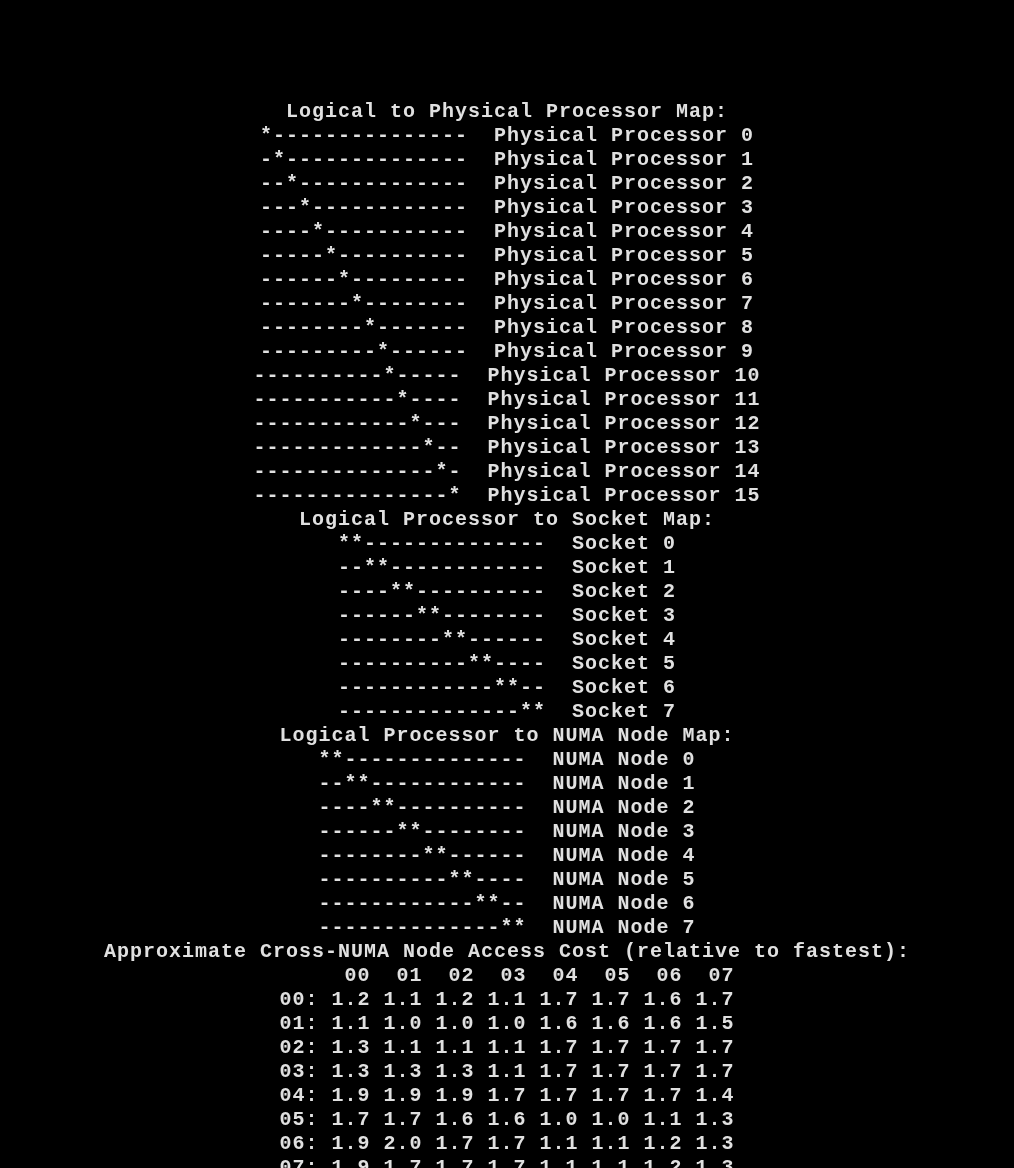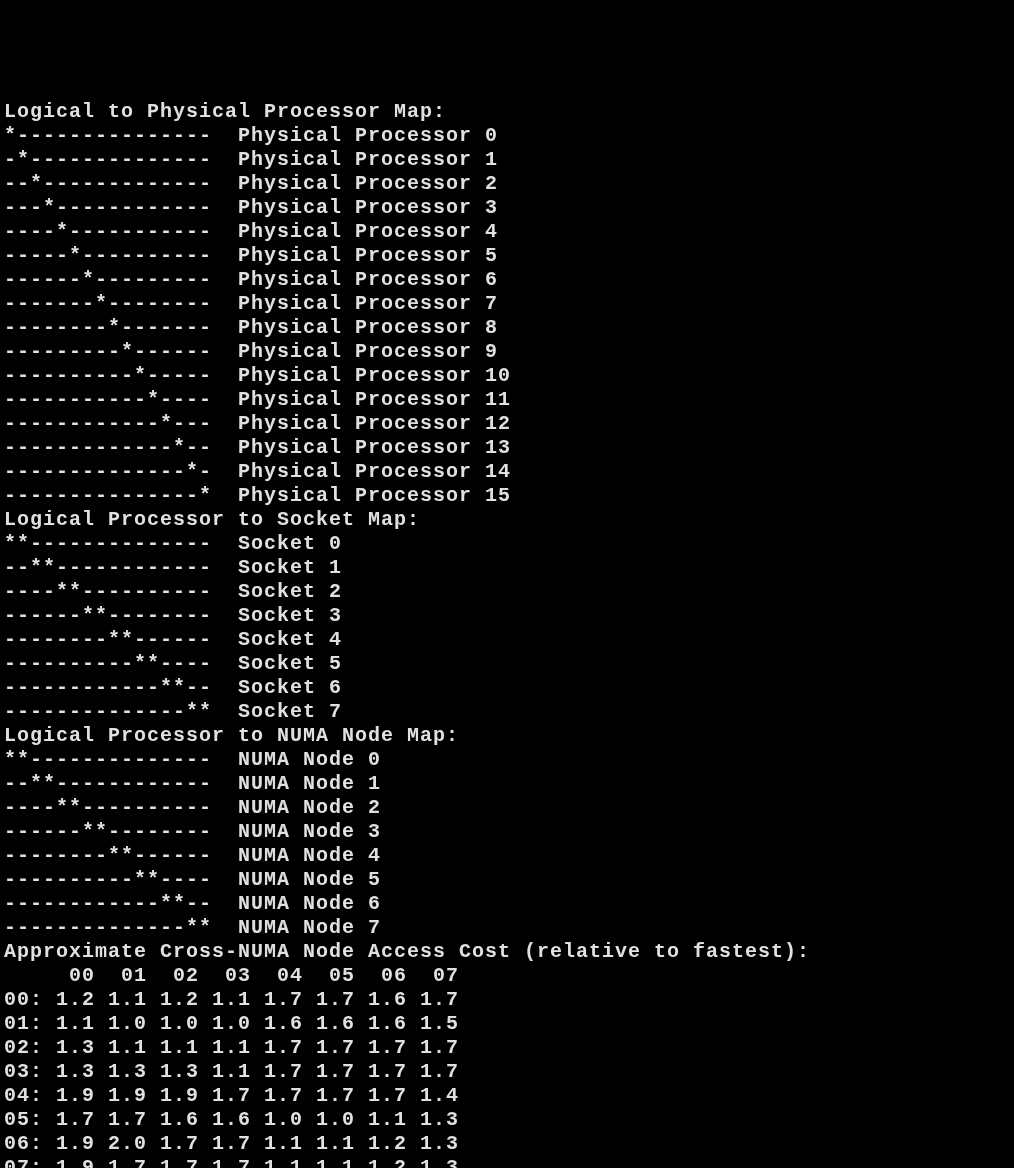--- a/index.html
+++ b/index.html
@@ -9,20 +9,21 @@
       font-size: 20px;
       font-weight: bold;
       margin: 0;
       padding: 4px;
       white-space: pre;
       line-height: 1.2;
       letter-spacing: 1px;
     }
     .line {
       white-space: pre;
+      text-align: center;
     }
   </style>
 </head>
 <body>
 
 
 
 <div id="out"><div class="line">Logical to Physical Processor Map:</div><div class="line">*---------------  Physical Processor 0</div><div class="line">-*--------------  Physical Processor 1</div><div class="line">--*-------------  Physical Processor 2</div><div class="line">---*------------  Physical Processor 3</div><div class="line">----*-----------  Physical Processor 4</div><div class="line">-----*----------  Physical Processor 5</div><div class="line">------*---------  Physical Processor 6</div><div class="line">-------*--------  Physical Processor 7</div><div class="line">--------*-------  Physical Processor 8</div><div class="line">---------*------  Physical Processor 9</div><div class="line">----------*-----  Physical Processor 10</div><div class="line">-----------*----  Physical Processor 11</div><div class="line">------------*---  Physical Processor 12</div><div class="line">-------------*--  Physical Processor 13</div><div class="line">--------------*-  Physical Processor 14</div><div class="line">---------------*  Physical Processor 15</div><div class="line"></div><div class="line">Logical Processor to Socket Map:</div><div class="line">**--------------  Socket 0</div><div class="line">--**------------  Socket 1</div><div class="line">----**----------  Socket 2</div><div class="line">------**--------  Socket 3</div><div class="line">--------**------  Socket 4</div><div class="line">----------**----  Socket 5</div><div class="line">------------**--  Socket 6</div><div class="line">--------------**  Socket 7</div><div class="line"></div><div class="line">Logical Processor to NUMA Node Map:</div><div class="line">**--------------  NUMA Node 0</div><div class="line">--**------------  NUMA Node 1</div><div class="line">----**----------  NUMA Node 2</div><div class="line">------**--------  NUMA Node 3</div><div class="line">--------**------  NUMA Node 4</div><div class="line">----------**----  NUMA Node 5</div><div class="line">------------**--  NUMA Node 6</div><div class="line">--------------**  NUMA Node 7</div><div class="line"></div><div class="line">Approximate Cross-NUMA Node Access Cost (relative to fastest):</div><div class="line">     00  01  02  03  04  05  06  07</div><div class="line">00: 1.2 1.1 1.2 1.1 1.7 1.7 1.6 1.7</div><div class="line">01: 1.1 1.0 1.0 1.0 1.6 1.6 1.6 1.5</div><div class="line">02: 1.3 1.1 1.1 1.1 1.7 1.7 1.7 1.7</div><div class="line">03: 1.3 1.3 1.3 1.1 1.7 1.7 1.7 1.7</div><div class="line">04: 1.9 1.9 1.9 1.7 1.7 1.7 1.7 1.4</div><div class="line">05: 1.7 1.7 1.6 1.6 1.0 1.0 1.1 1.3</div><div class="line">06: 1.9 2.0 1.7 1.7 1.1 1.1 1.2 1.3</div><div class="line">07: 1.9 1.7 1.7 1.7 1.1 1.1 1.2 1.3</div></div>
 
 

